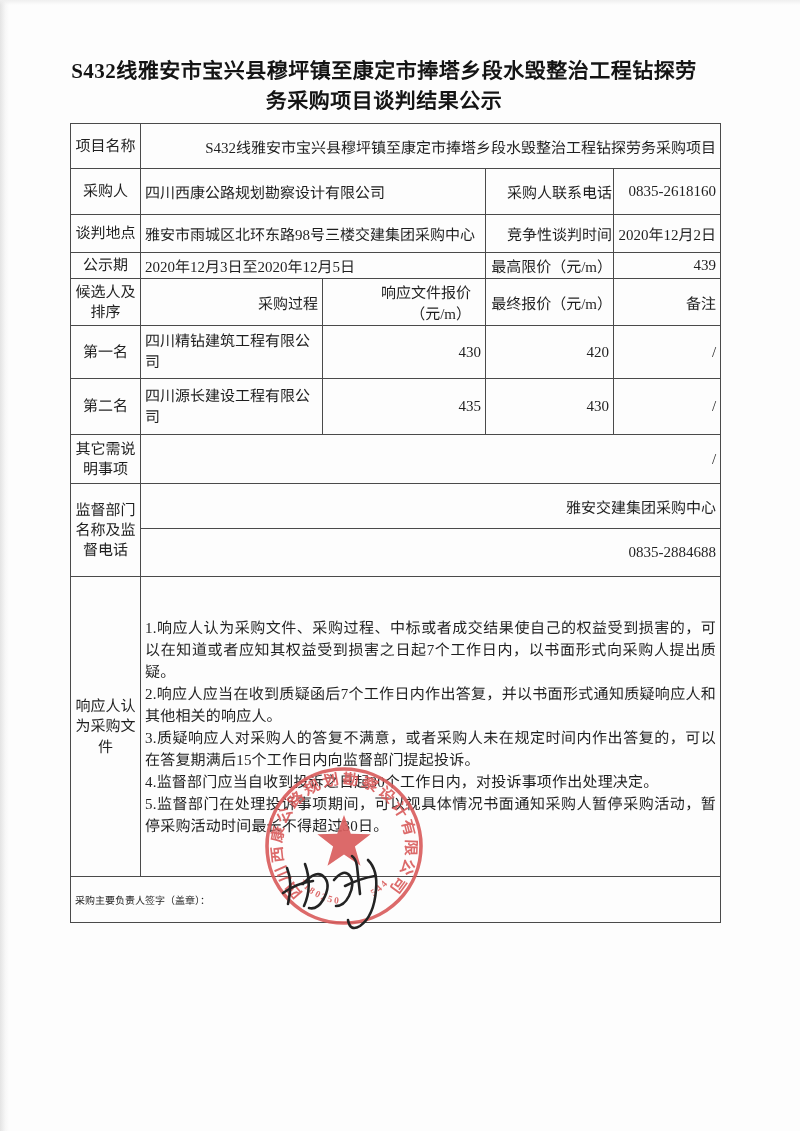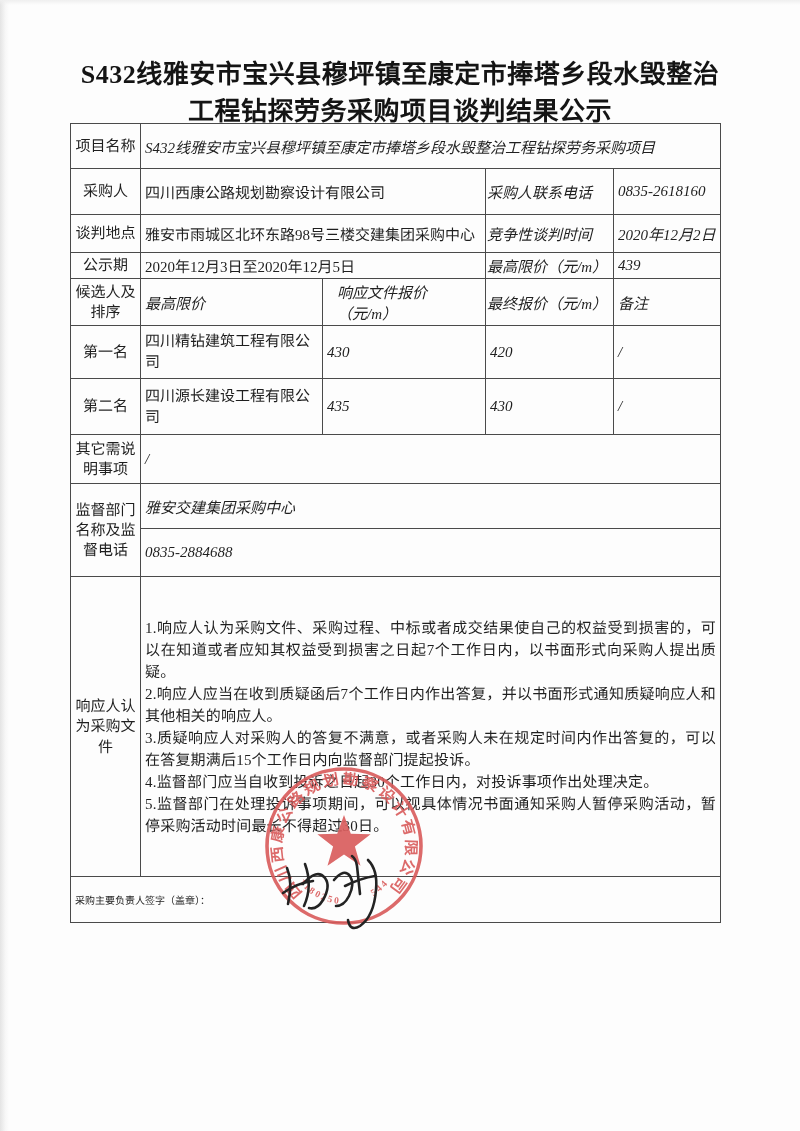--- a/index.html
+++ b/index.html
@@ -9,38 +9,38 @@
     font-family:"Liberation Serif","DejaVu Serif",serif;
     color:#1b1b1b;
   }
   
   .edge-left{position:absolute;left:0;top:0;width:9px;height:1131px;
     background:linear-gradient(to right,#e4e4e4,#f7f7f7 60%,rgba(255,255,255,0));}
   .edge-top{position:absolute;left:0;top:0;width:800px;height:5px;
     background:linear-gradient(to bottom,#efefef,rgba(255,255,255,0));}
 
   .doc-title{
-    position:absolute;top:57px;left:80px;width:640px;
-    text-align:center;font-size:26px;font-weight:700;line-height:1.42;
+    position:absolute;top:57px;left:64px;width:640px;
+    text-align:center;font-size:21px;font-weight:700;line-height:1.42;
     letter-spacing:.5px;color:#141414;
   }
 
   table.main{
     position:absolute;left:70px;top:123px;width:650px;
     border-collapse:collapse;table-layout:fixed;
     font-size:15px;color:#1f1f1f;
   }
   table.main td{
     border:1.4px solid #4a4a4a;
     padding:2px 4px;vertical-align:middle;
     overflow:hidden;
   }
   td.lbl{padding:2px 3px;text-align:center;line-height:1.35;}
   td.lbl-center{text-align:center;}
-  .c{text-align:left;font-style:italic;}
+  .c{text-align:right;}
   .l{text-align:left;}
   td.company{line-height:1.4;}
   td.objection-cell{vertical-align:top;padding:3px 6px 3px 7px;}
   .obj-line{margin:0;text-align:justify;line-height:22px;letter-spacing:.2px;}
   td.sign-cell{padding-left:7px;font-size:10px;}
 
   .overlay{position:absolute;left:0;top:0;width:800px;height:1131px;pointer-events:none;}
   .seal-group{opacity:.9;}
   .seal-text{fill:#d95b5b;font-family:"Liberation Serif","DejaVu Serif",serif;}
   .sig-stroke{fill:none;stroke:#232323;stroke-width:2.6;stroke-linecap:round;stroke-linejoin:round;}
@@ -84,21 +84,21 @@
 
   <tr style="height:26px">
     <td class="lbl">公示期</td>
     <td class="l" colspan="2">2020年12月3日至2020年12月5日</td>
     <td class="c" style="padding:2px 1px">最高限价（元/m）</td>
     <td class="c">439</td>
   </tr>
 
   <tr style="height:37px">
     <td class="lbl">候选人及排序</td>
-    <td class="c">最高限价</td>
+    <td class="c">采购过程</td>
     <td class="c" style="padding:2px 14px">响应文件报价（元/m）</td>
     <td class="c" style="padding:2px 1px">最终报价（元/m）</td>
     <td class="c">备注</td>
   </tr>
 
   <tr style="height:53px">
     <td class="lbl">第一名</td>
     <td class="l company">四川精钻建筑工程有限公司</td>
     <td class="c">430</td>
     <td class="c">420</td>

